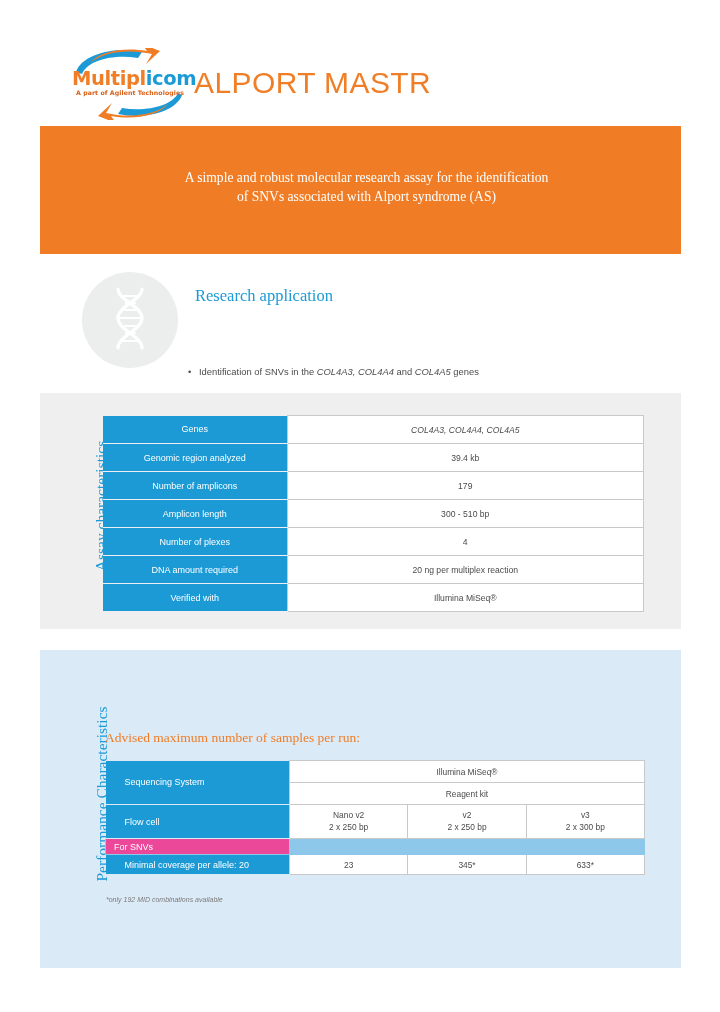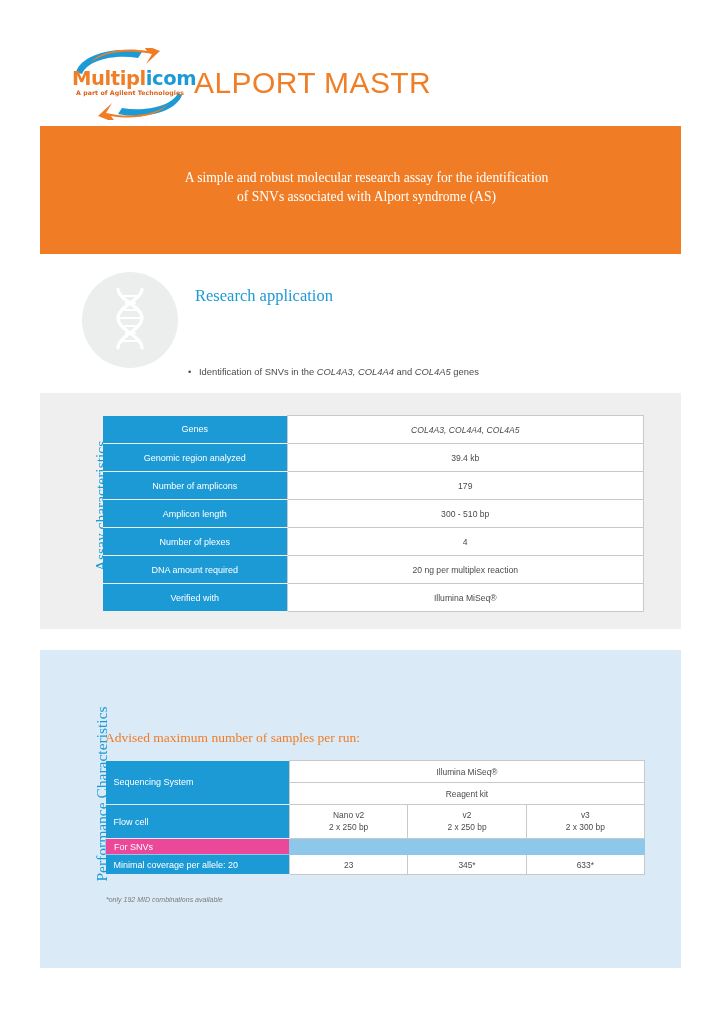--- a/index.html
+++ b/index.html
@@ -134,21 +134,21 @@
     width: 540px;
     border-collapse: collapse;
     table-layout: fixed;
   }
   .perf-table td {
     font-family: "Liberation Sans", sans-serif;
     font-size: 8.4px; vertical-align: middle; padding: 0 4px;
   }
   .perf-table td.lbl {
     width: 184px; background: #1b9ad6; color: #ffffff;
-    font-size: 9px; text-align: left; padding-left: 8px;
+    font-size: 9px; text-align: left; padding-left: 19px;
     border-bottom: 1px solid #dbeaf7;
   }
   .perf-table td.val {
     background: #ffffff; color: #4a4a4a; text-align: center;
     border: 1px solid #c9c9c9;
   }
   .perf-table td.snv {
     background: #ec4899; color: #ffffff; font-size: 9px;
     text-align: left; padding-left: 8px;
     border: 1px solid #8dc7ea;

